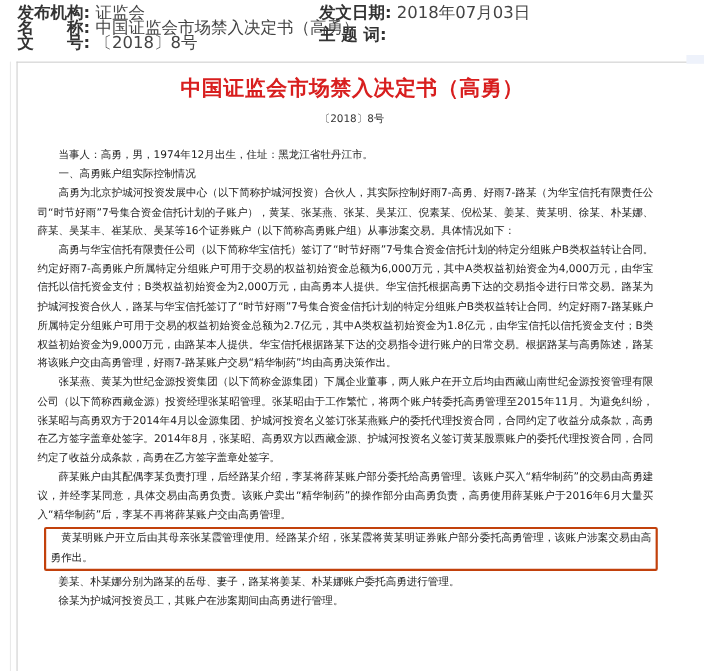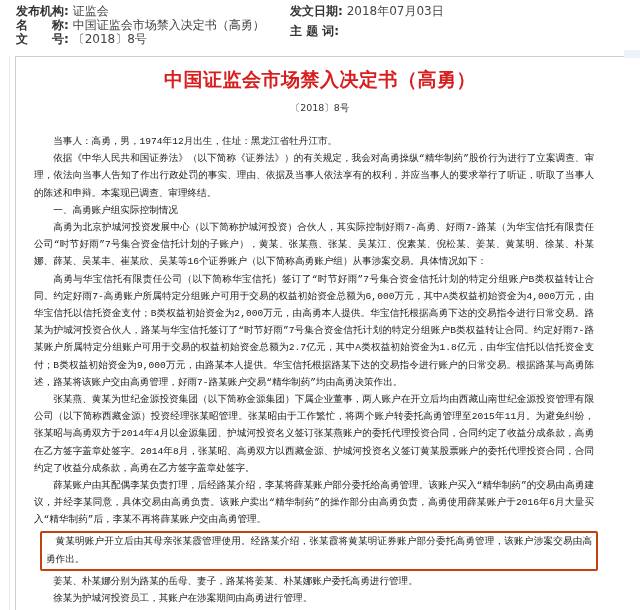--- a/index.html
+++ b/index.html
@@ -4,21 +4,21 @@
   <style>
     * { margin: 0; padding: 0; box-sizing: border-box; }
     html, body {
       width: 640px; height: 610px; overflow: hidden;
       background: #ffffff;
       font-family: "DejaVu Sans", "Liberation Sans", sans-serif;
       color: #222;
     }
     .meta {
       position: absolute; left: 0; top: 0; width: 640px; height: 48px;
-      font-size: 12px; color: #333;
+      font-size: 15px; color: #333;
     }
     .meta-row { position: absolute; height: 14px; line-height: 14px; white-space: nowrap; }
     .meta-label { font-weight: bold; color: #333; }
     .meta-value { color: #444; }
     .m1 { left: 16px; top: 4px; }
     .m2 { left: 16px; top: 18px; }
     .m3 { left: 16px; top: 32px; }
     .m4 { left: 290px; top: 4px; }
     .m5 { left: 290px; top: 24px; }
 
@@ -38,21 +38,21 @@
     }
     .doc-number {
       position: absolute; left: 0; top: 102px; width: 640px; text-align: center;
       font-size: 9.5px; color: #333;
     }
     .body {
       position: absolute; left: 34px; top: 133px; width: 560px;
       font-size: 9.6px; line-height: 17.2px; color: #222;
       text-align: justify;
     }
-    .body p { text-indent: 2em; margin: 0; font-family: Liberation Mono, monospace; }
+    .body p { text-indent: 2em; margin: 0; }
     .highlight {
       position: relative;
       border: 2px solid #c2410c;
       border-radius: 2px;
       margin: 2px -4px 2px 6px;
       padding: 0 4px;
       line-height: 18px;
     }
     .highlight p { text-indent: 1em; }
   </style>
@@ -84,21 +84,20 @@
 
 <div class="scroll-mark"></div>
 <div class="content-frame"></div>
 <div class="top-right-tab"></div>
 
 <h1 class="doc-title">中国证监会市场禁入决定书（高勇）</h1>
 <div class="doc-number">〔2018〕8号</div>
 
 <div class="body">
   <p>当事人：高勇，男，1974年12月出生，住址：黑龙江省牡丹江市。</p>
-  <p>依据《中华人民共和国证券法》（以下简称《证券法》）的有关规定，我会对高勇操纵“精华制药”股价行为进行了立案调查、审理，依法向当事人告知了作出行政处罚的事实、理由、依据及当事人依法享有的权利，并应当事人的要求举行了听证，听取了当事人的陈述和申辩。本案现已调查、审理终结。</p>
   <p>一、高勇账户组实际控制情况</p>
   <p>高勇为北京护城河投资发展中心（以下简称护城河投资）合伙人，其实际控制好雨7-高勇、好雨7-路某（为华宝信托有限责任公司“时节好雨”7号集合资金信托计划的子账户），黄某、张某燕、张某、吴某江、倪素某、倪松某、姜某、黄某明、徐某、朴某娜、薛某、吴某丰、崔某欣、吴某等16个证券账户（以下简称高勇账户组）从事涉案交易。具体情况如下：</p>
   <p>高勇与华宝信托有限责任公司（以下简称华宝信托）签订了“时节好雨”7号集合资金信托计划的特定分组账户B类权益转让合同。约定好雨7-高勇账户所属特定分组账户可用于交易的权益初始资金总额为6,000万元，其中A类权益初始资金为4,000万元，由华宝信托以信托资金支付；B类权益初始资金为2,000万元，由高勇本人提供。华宝信托根据高勇下达的交易指令进行日常交易。路某为护城河投资合伙人，路某与华宝信托签订了“时节好雨”7号集合资金信托计划的特定分组账户B类权益转让合同。约定好雨7-路某账户所属特定分组账户可用于交易的权益初始资金总额为2.7亿元，其中A类权益初始资金为1.8亿元，由华宝信托以信托资金支付；B类权益初始资金为9,000万元，由路某本人提供。华宝信托根据路某下达的交易指令进行账户的日常交易。根据路某与高勇陈述，路某将该账户交由高勇管理，好雨7-路某账户交易“精华制药”均由高勇决策作出。</p>
   <p>张某燕、黄某为世纪金源投资集团（以下简称金源集团）下属企业董事，两人账户在开立后均由西藏山南世纪金源投资管理有限公司（以下简称西藏金源）投资经理张某昭管理。张某昭由于工作繁忙，将两个账户转委托高勇管理至2015年11月。为避免纠纷，张某昭与高勇双方于2014年4月以金源集团、护城河投资名义签订张某燕账户的委托代理投资合同，合同约定了收益分成条款，高勇在乙方签字盖章处签字。2014年8月，张某昭、高勇双方以西藏金源、护城河投资名义签订黄某股票账户的委托代理投资合同，合同约定了收益分成条款，高勇在乙方签字盖章处签字。</p>
   <p>薛某账户由其配偶李某负责打理，后经路某介绍，李某将薛某账户部分委托给高勇管理。该账户买入“精华制药”的交易由高勇建议，并经李某同意，具体交易由高勇负责。该账户卖出“精华制药”的操作部分由高勇负责，高勇使用薛某账户于2016年6月大量买入“精华制药”后，李某不再将薛某账户交由高勇管理。</p>
   <div class="highlight">
     <p>黄某明账户开立后由其母亲张某霞管理使用。经路某介绍，张某霞将黄某明证券账户部分委托高勇管理，该账户涉案交易由高勇作出。</p>
   </div>
   <p>姜某、朴某娜分别为路某的岳母、妻子，路某将姜某、朴某娜账户委托高勇进行管理。</p>
   <p>徐某为护城河投资员工，其账户在涉案期间由高勇进行管理。</p>

